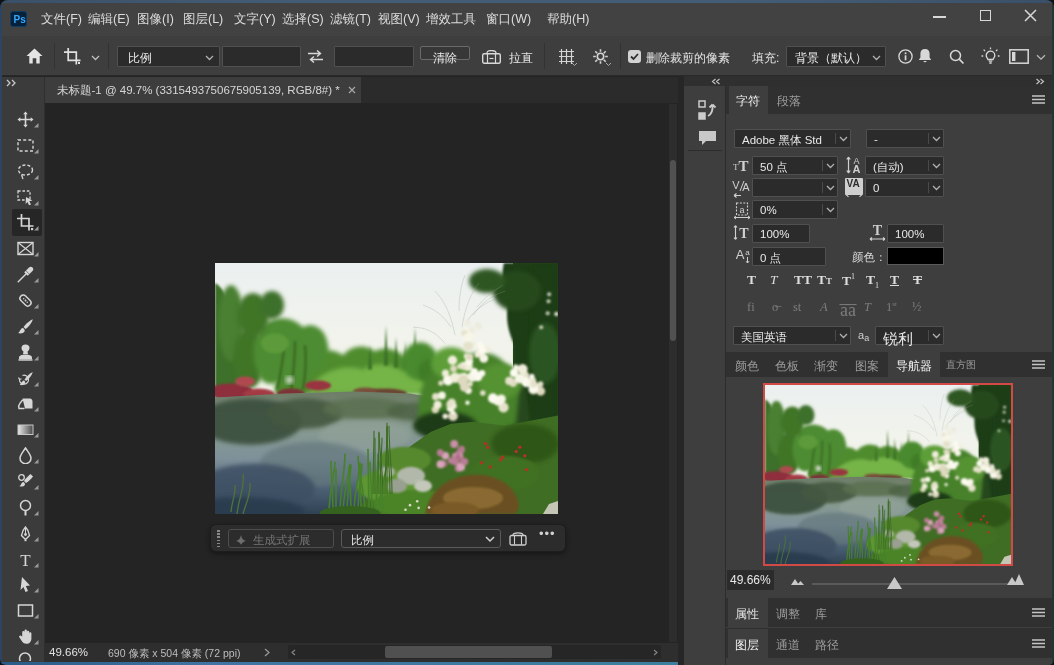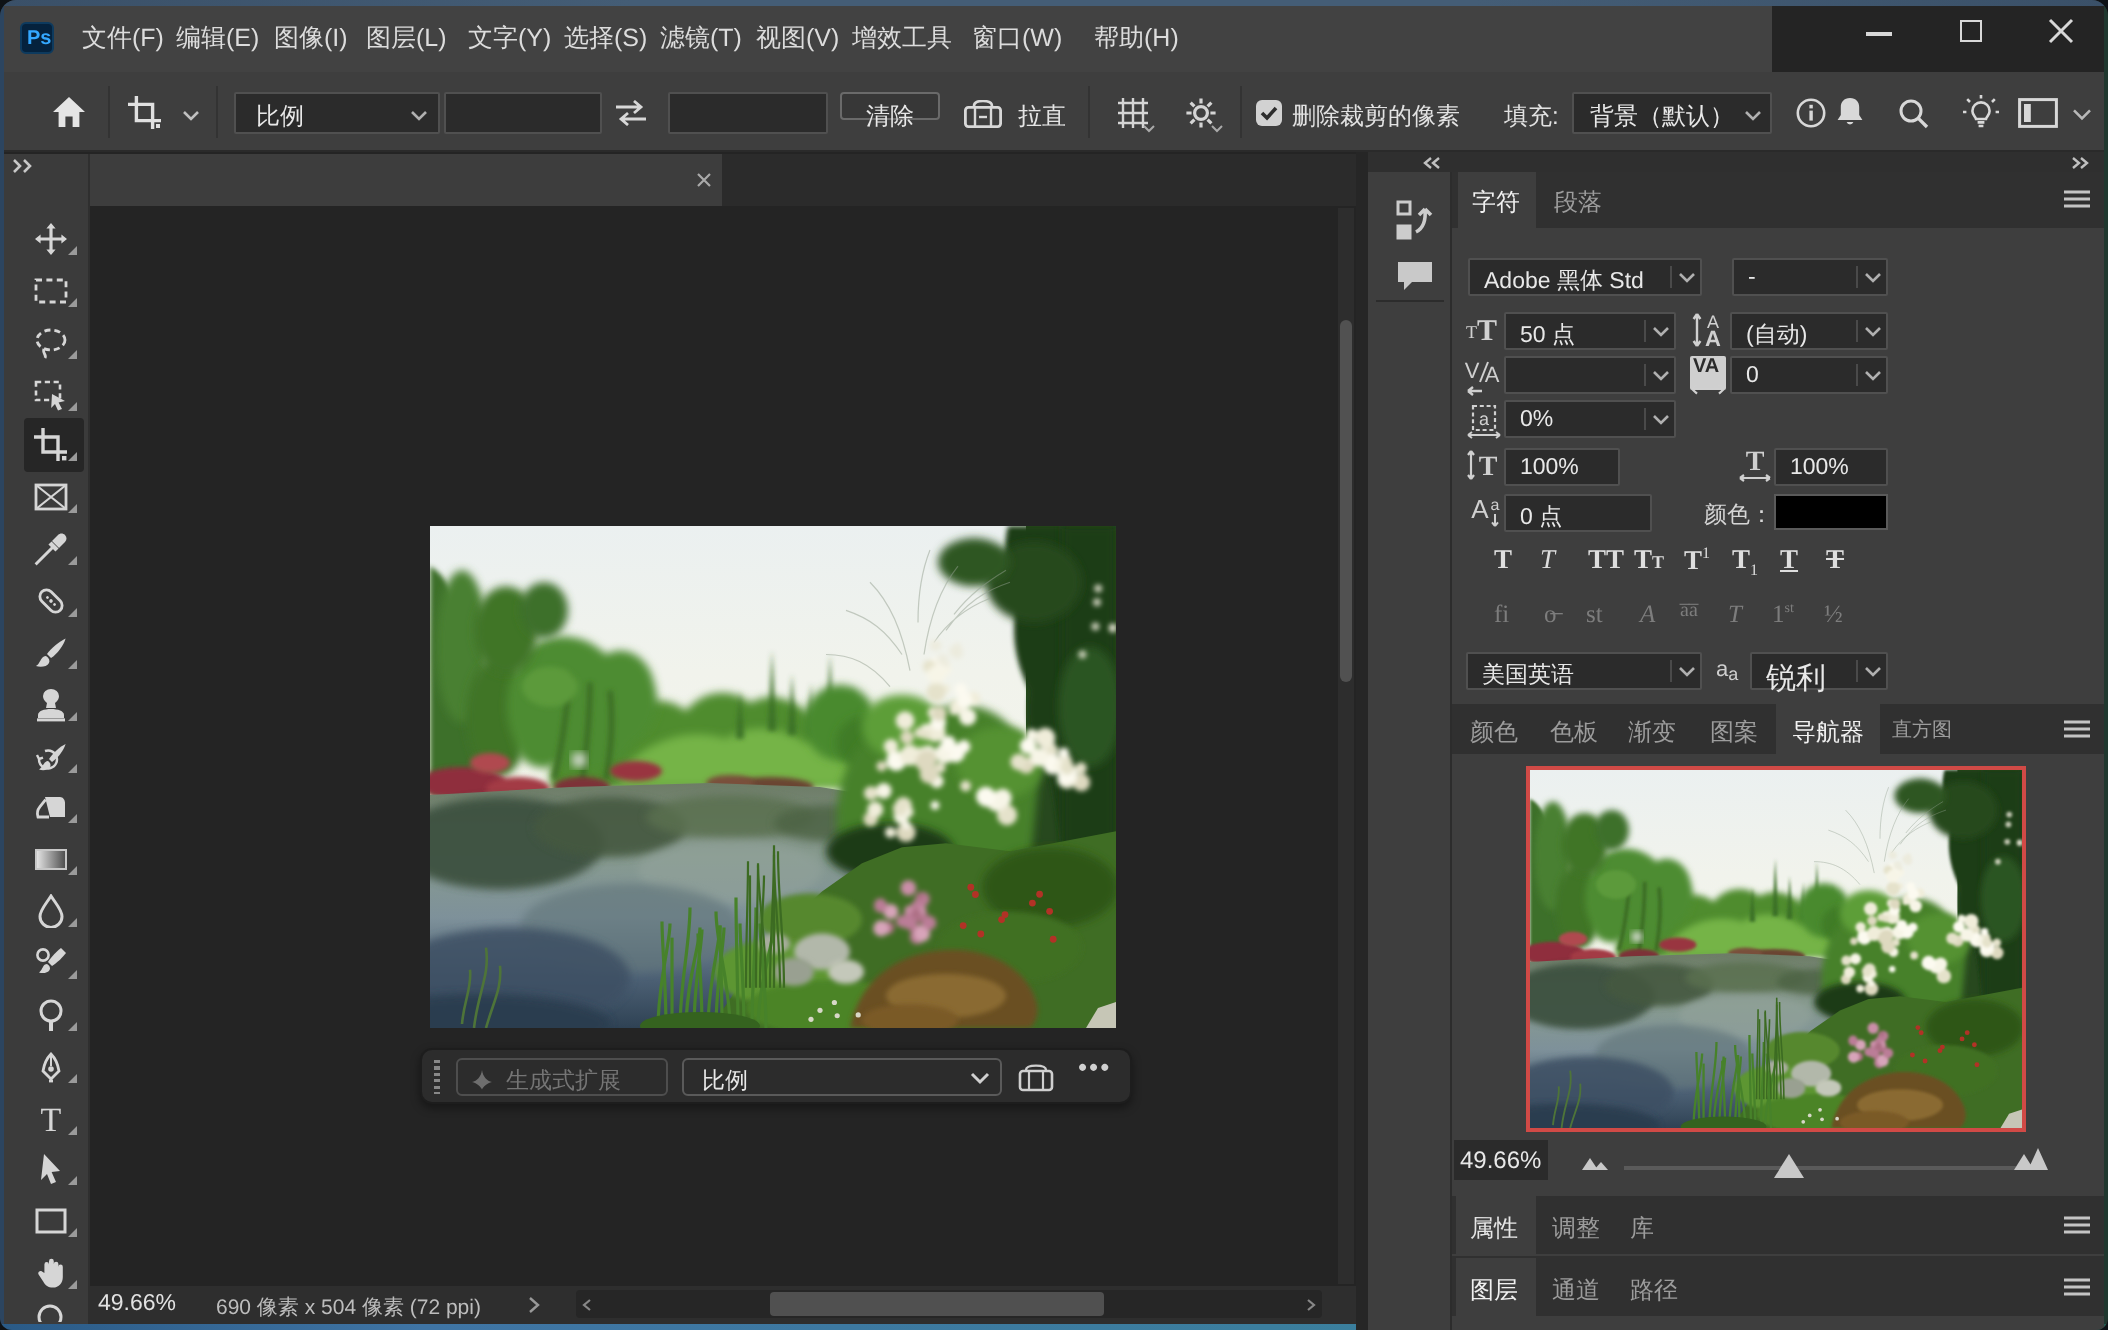--- a/index.html
+++ b/index.html
@@ -10,21 +10,21 @@
 svg{display:block}
 </style></head>
 <body>
 <div id="win">
 
 <div class="ab" style="left:0;top:0;width:1054px;height:3px;background:linear-gradient(90deg,#3a5068,#445d76 30%,#445d76 70%,#3a5068)"></div>
 <div class="ab" style="left:0;top:3px;width:2px;height:659px;background:#2c4560"></div>
 <div class="ab" style="left:1052px;top:3px;width:2px;height:659px;background:#20382f"></div>
 <div class="ab" style="left:0;top:662px;width:1054px;height:3px;background:linear-gradient(90deg,#2a5a86,#3f74a4 20%,#39839b 80%,#225a50)"></div>
 
-<div class="ab" style="left:2px;top:3px;width:884px;height:33px;background:#424242">
+<div class="ab" style="left:2px;top:3px;width:1050px;height:33px;background:#424242">
   <div class="ab" style="left:8px;top:8px;width:17px;height:16px;background:#05223d;border-radius:3px;border:1px solid #0d3a5e">
     <div class="ab" style="left:2.5px;top:1.5px;color:#34a8ff;font-size:10px;font-weight:bold">Ps</div>
   </div>
   <div id="menus" style="position:absolute;left:0;top:8px;height:18px;font-size:12.5px;color:#dcdcdc">
     <span class="ab" style="left:39px">文件(F)</span>
     <span class="ab" style="left:86px">编辑(E)</span>
     <span class="ab" style="left:135px">图像(I)</span>
     <span class="ab" style="left:181px">图层(L)</span>
     <span class="ab" style="left:232px">文字(Y)</span>
     <span class="ab" style="left:280px">选择(S)</span>
@@ -295,20 +295,21 @@
   <svg class="ab" style="left:32px;top:563px" width="5" height="5" viewBox="0 0 5 5">
         <path d="M4.5 0 V4.5 H0 Z" fill="#9a9a9a"></path>
       </svg>
   <svg class="ab" style="left:16px;top:574px" width="16" height="10" viewBox="0 0 16 10">
         <circle cx="7" cy="7.5" r="5.5" stroke="#d6d6d6" stroke-width="1.5" fill="none"></circle>
       </svg>
 </div>
 
 <div class="ab" style="left:45px;top:77px;width:633px;height:26px;background:#2b2b2b">
   <div class="ab" style="left:0;top:0;width:316px;height:26px;background:#3d3d3d">
+    <div class="ab" style="left:12px;top:6px;font-size:11.5px;color:#d6d6d6;white-space:nowrap">未标题-1 @ 49.7% (3315493750675905139, RGB/8#) *</div>
     <svg class="ab" style="left:303px;top:9px" width="8" height="8" viewBox="0 0 8 8">
           <path d="M1 1 L7 7 M7 1 L1 7" stroke="#aaa" stroke-width="1.1"></path>
         </svg>
   </div>
 </div>
 
 <div class="ab" id="canvas" style="left:45px;top:103px;width:633px;height:540px;background:#242424">
   <svg class="ab" style="left:170px;top:160px" width="343" height="251" viewBox="0 0 343 250" preserveAspectRatio="none">
         <use href="#photo"></use>
       </svg>
@@ -484,21 +485,21 @@
 <div class="ab" style="left:110px;top:196px;width:24px;font-family:'Liberation Serif',serif;font-size:13.5px;color:#dedede"><span style="font-weight:bold">TT</span></div>
 <div class="ab" style="left:133px;top:196px;width:24px;font-family:'Liberation Serif',serif;font-size:13.5px;color:#dedede"><span style="font-weight:bold">T</span><span style="font-weight:bold;font-size:9px">T</span></div>
 <div class="ab" style="left:158px;top:196px;width:24px;font-family:'Liberation Serif',serif;font-size:13.5px;color:#dedede"><span style="font-weight:bold">T</span><sup style="font-size:8px">1</sup></div>
 <div class="ab" style="left:182px;top:196px;width:24px;font-family:'Liberation Serif',serif;font-size:13.5px;color:#dedede"><span style="font-weight:bold">T</span><sub style="font-size:8px">1</sub></div>
 <div class="ab" style="left:206px;top:196px;width:24px;font-family:'Liberation Serif',serif;font-size:13.5px;color:#dedede"><span style="font-weight:bold;text-decoration:underline">T</span></div>
 <div class="ab" style="left:229px;top:196px;width:24px;font-family:'Liberation Serif',serif;font-size:13.5px;color:#dedede"><span style="font-weight:bold;text-decoration:line-through">T</span></div>
 <div class="ab" style="left:63px;top:224px;font-family:'Liberation Serif',serif;font-size:12.5px;color:#7d7d7d">fi</div>
 <div class="ab" style="left:88px;top:224px;font-family:'Liberation Serif',serif;font-size:12.5px;color:#7d7d7d">ο̶</div>
 <div class="ab" style="left:109px;top:224px;font-family:'Liberation Serif',serif;font-size:12.5px;color:#7d7d7d">st</div>
 <div class="ab" style="left:136px;top:224px;font-family:'Liberation Serif',serif;font-size:12.5px;color:#7d7d7d"><i>A</i></div>
-<div class="ab" style="left:156px;top:224px;font-family:'Liberation Serif',serif;font-size:10px;color:#7d7d7d">a̅a̅</div>
+<div class="ab" style="left:156px;top:224px;font-family:'Liberation Serif',serif;font-size:18px;color:#7d7d7d">a̅a̅</div>
 <div class="ab" style="left:180px;top:224px;font-family:'Liberation Serif',serif;font-size:12.5px;color:#7d7d7d"><i>T</i></div>
 <div class="ab" style="left:202px;top:224px;font-family:'Liberation Serif',serif;font-size:12.5px;color:#7d7d7d">1<sup style="font-size:7px">st</sup></div>
 <div class="ab" style="left:228px;top:224px;font-family:'Liberation Serif',serif;font-size:12.5px;color:#7d7d7d">½</div>
 <div class="ab fld" style="left:49px;top:250px;width:118px;height:19px">
         <div class="ab" style="left:7px;top:2.5px;font-size:11.5px;color:#e8e8e8">美国英语</div>
         <div class="ab" style="left:101px;top:3px;width:1px;height:11px;background:#4a4a4a"></div>
         <svg class="ab" style="left:105px;top:6px" width="9" height="6" viewBox="0 0 9 6">
           <path d="M1 1 L4.5 4.5 L8 1" stroke="#b0b0b0" stroke-width="1.3" fill="none"></path>
         </svg>
       </div>

